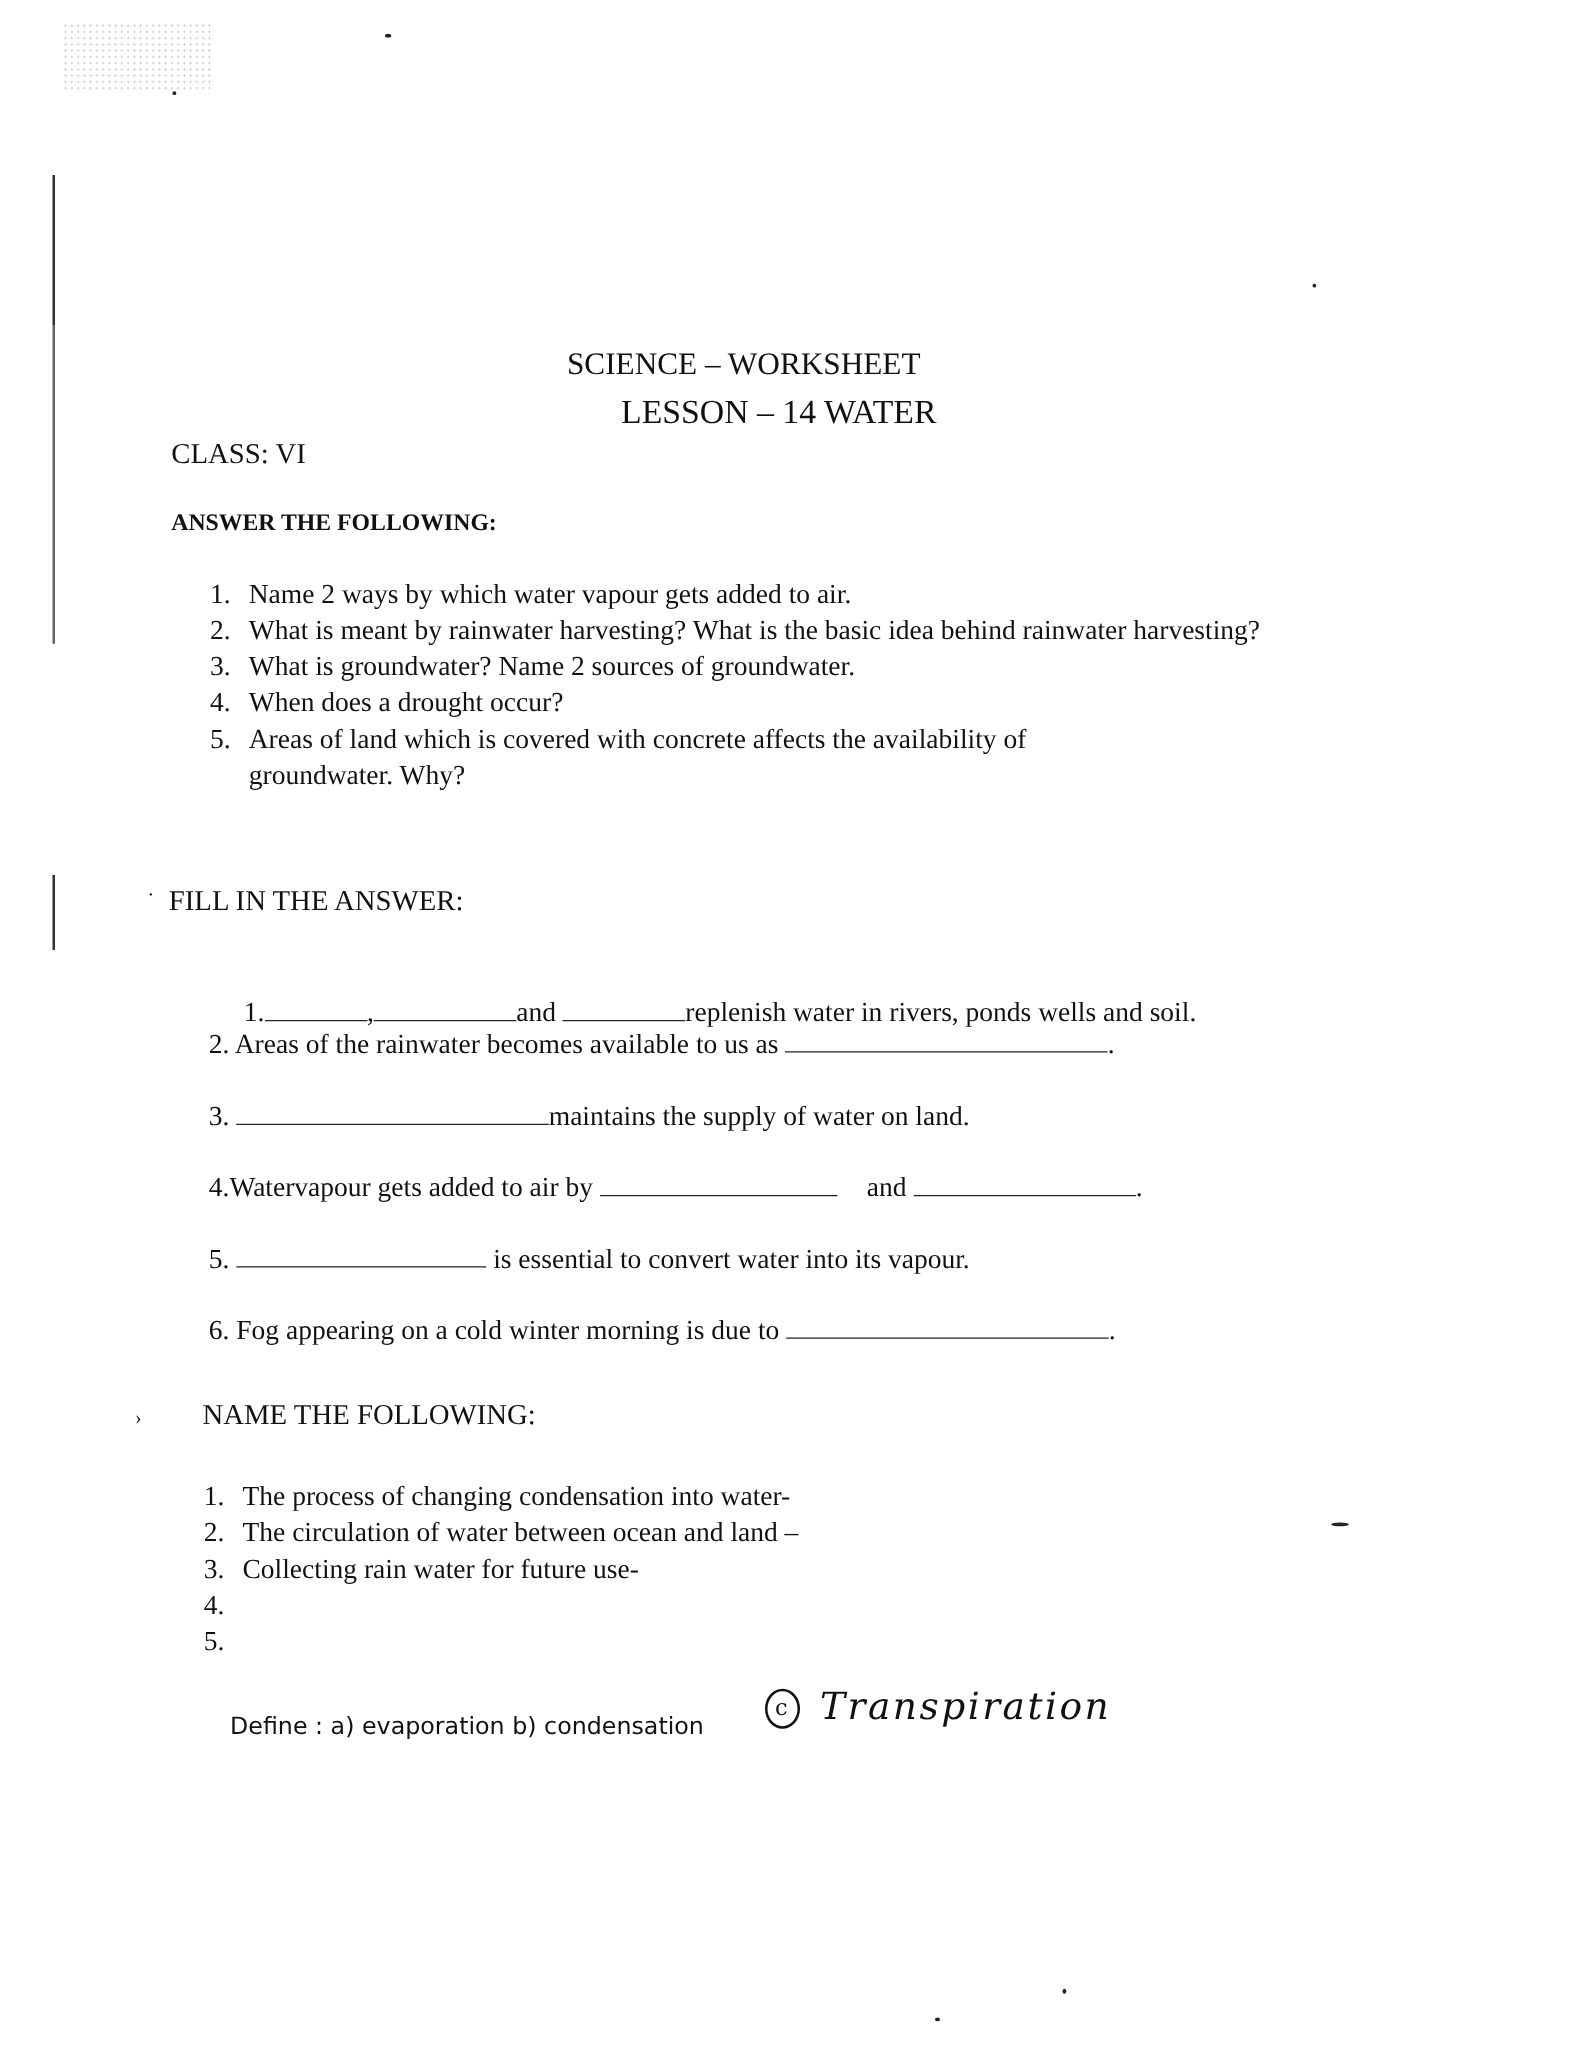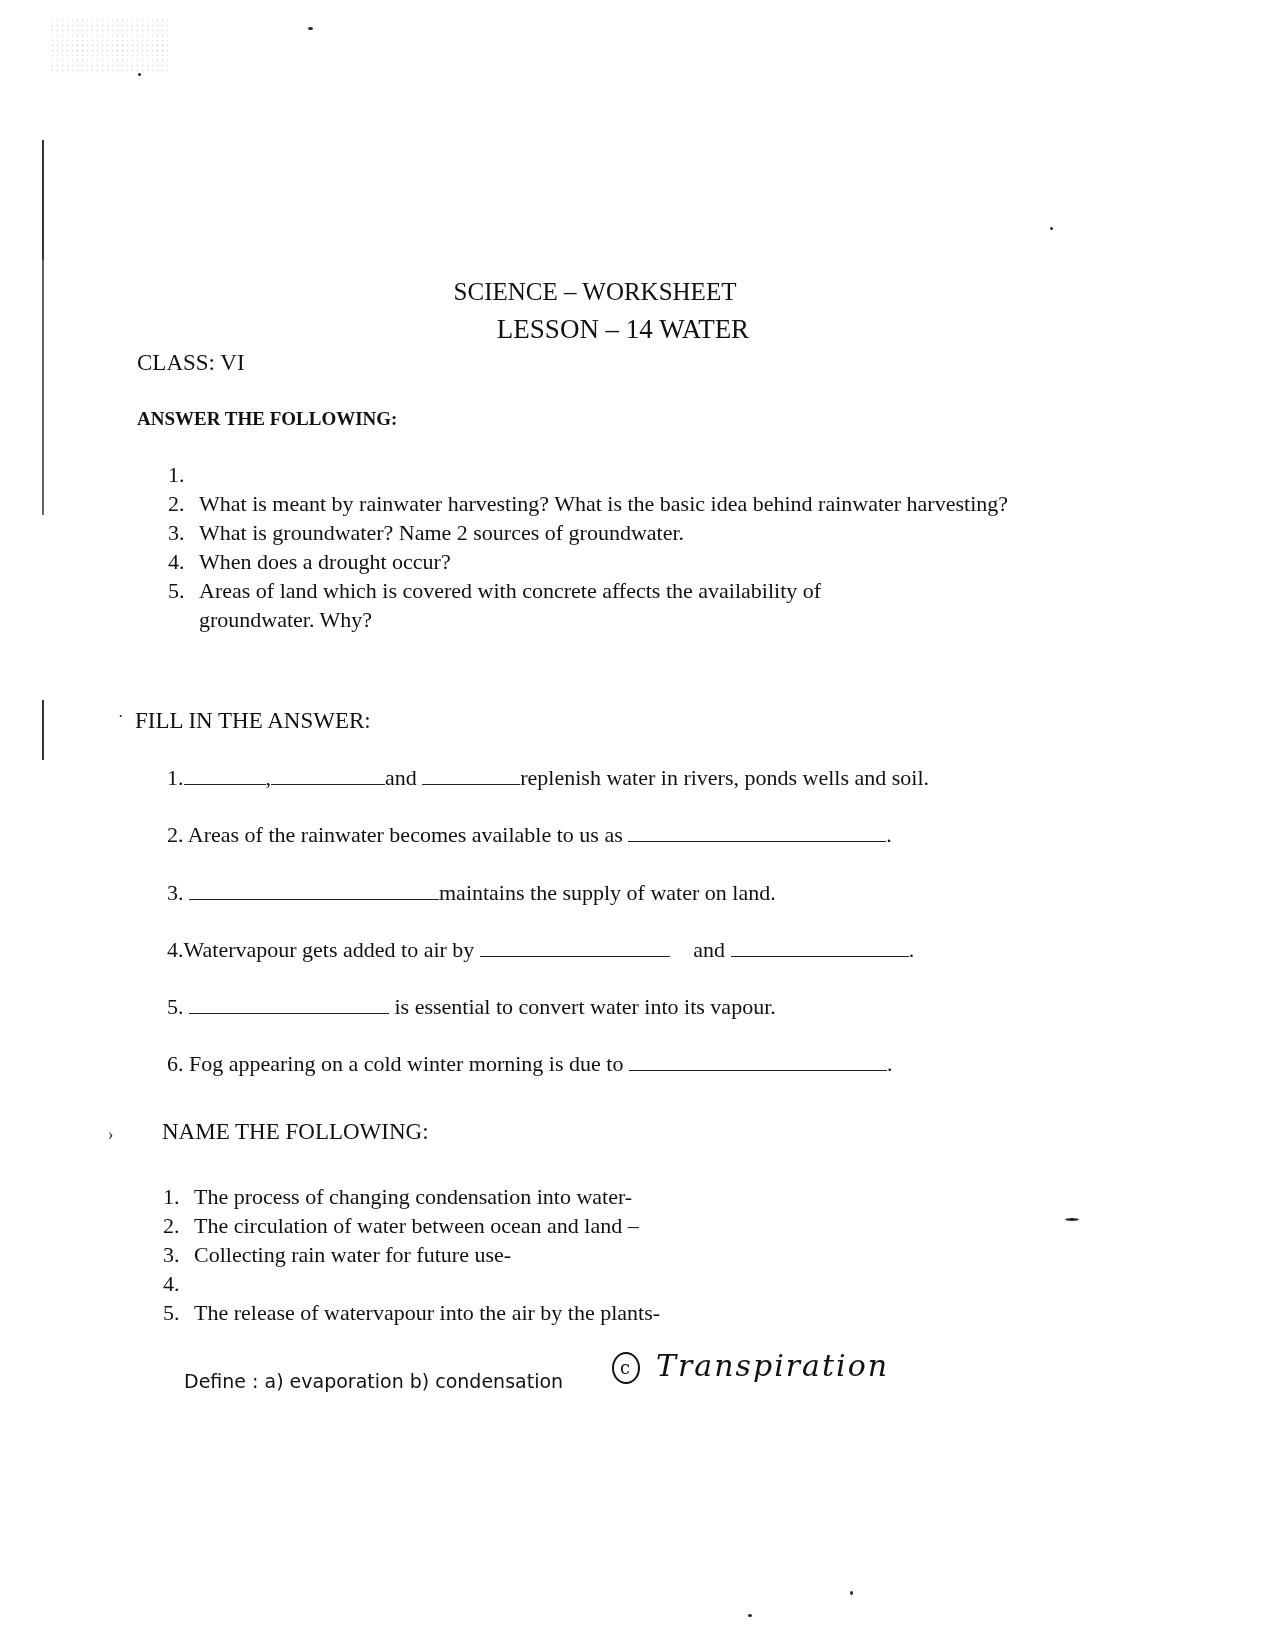--- a/index.html
+++ b/index.html
@@ -53,20 +53,21 @@
 <div class="speck" style="left:748px;top:1614px;width:4px;height:3px;"></div>
 
 <div class="title t1">SCIENCE – WORKSHEET</div>
 <div class="title t2">LESSON – 14 WATER</div>
 <div class="class-label">CLASS: VI</div>
 
 <div class="heading-bold">ANSWER THE FOLLOWING:</div>
 <ol class="qlist answer-list">
   <li>
       <span class="num">1.</span>
+      <span>Name 2 ways by which water vapour gets added to air.</span>
     </li>
   <li>
       <span class="num">2.</span>
       <span>What is meant by rainwater harvesting? What is the basic idea behind rainwater harvesting?</span>
     </li>
   <li>
       <span class="num">3.</span>
       <span>What is groundwater? Name 2 sources of groundwater.</span>
     </li>
   <li>
@@ -75,21 +76,21 @@
     </li>
   <li>
       <span class="num">5.</span>
       <span style="width:730px">Areas of land which is covered with concrete affects the availability of groundwater. Why?</span>
     </li>
 </ol>
 
 <span class="dot-mark">·</span>
 <div class="heading" style="left:135px;top:708px;">FILL IN THE ANSWER:</div>
 
-<div class="fill-row" style="top:765px;">
+<div class="fill-row" style="top:797px;margin-left:28px;">
   <span>1.</span><span class="blank" style="width:82px"></span><span>,</span><span class="blank" style="width:114px"></span><span>and</span>
   <span class="blank" style="width:98px"></span><span>replenish water in rivers, ponds wells and soil.</span>
 </div>
 
 <div class="fill-row" style="top:822px;">
   <span>2.</span>
   <span>Areas of the rainwater becomes available to us as</span>
   <span class="blank" style="width:258px"></span><span>.</span>
 </div>
 
@@ -131,20 +132,19 @@
     </li>
   <li>
       <span class="num">3.</span>
       <span>Collecting rain water for future use-</span>
     </li>
   <li>
       <span class="num">4.</span>
     </li>
   <li>
       <span class="num">5.</span>
-      <span>The release of watervapour into the air by the plants-</span>
     </li>
 </ol>
 
 <div class="define">Define : a) evaporation  b) condensation</div>
 <div class="handwritten">
   <span class="circled-c">c</span><span>Transpiration</span>
 </div>
 
 </body></html>

